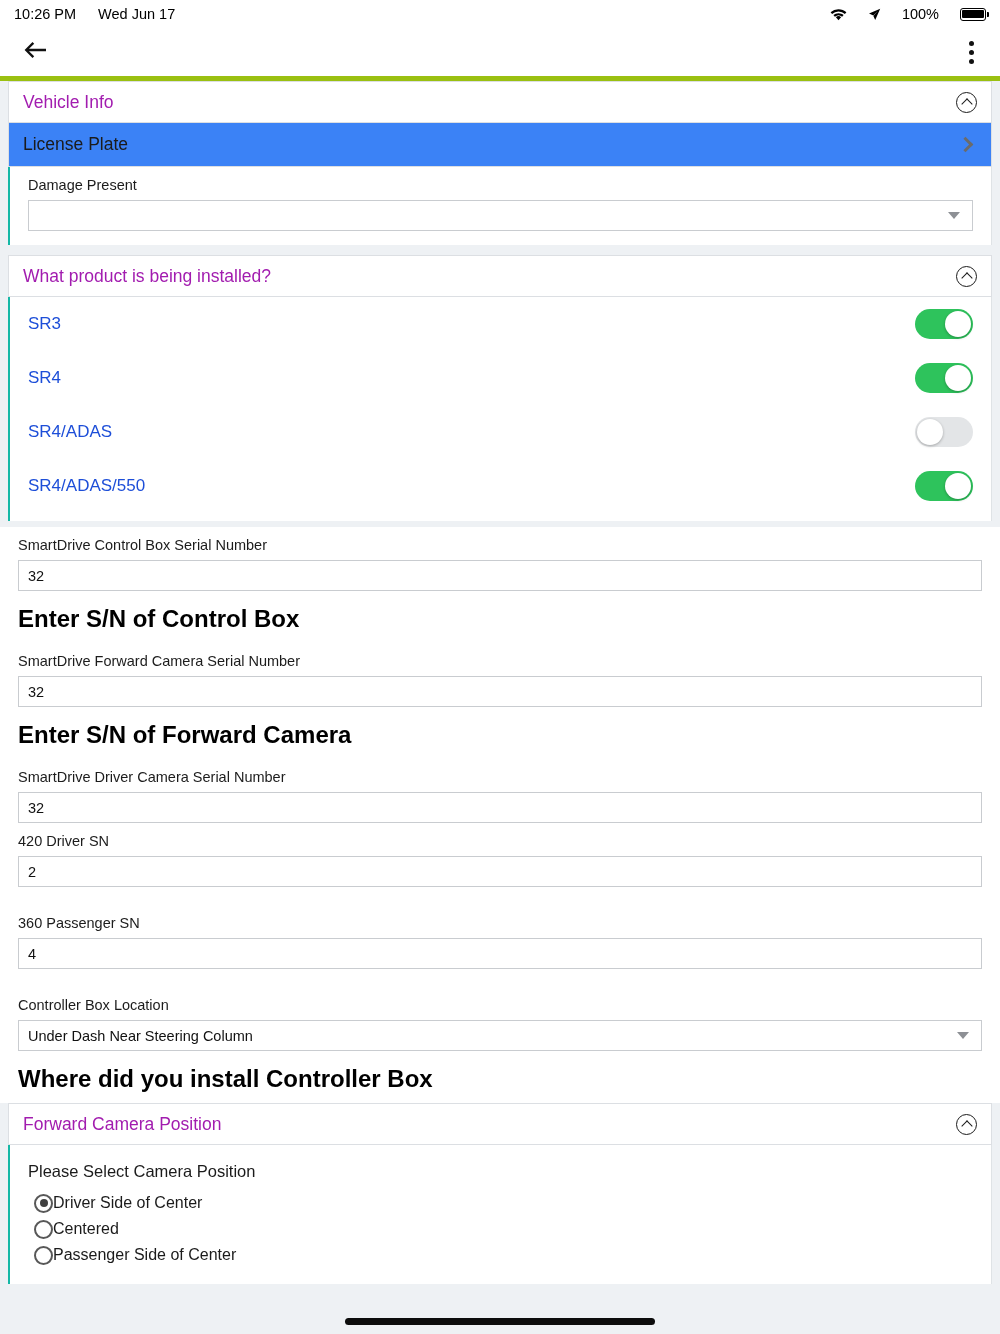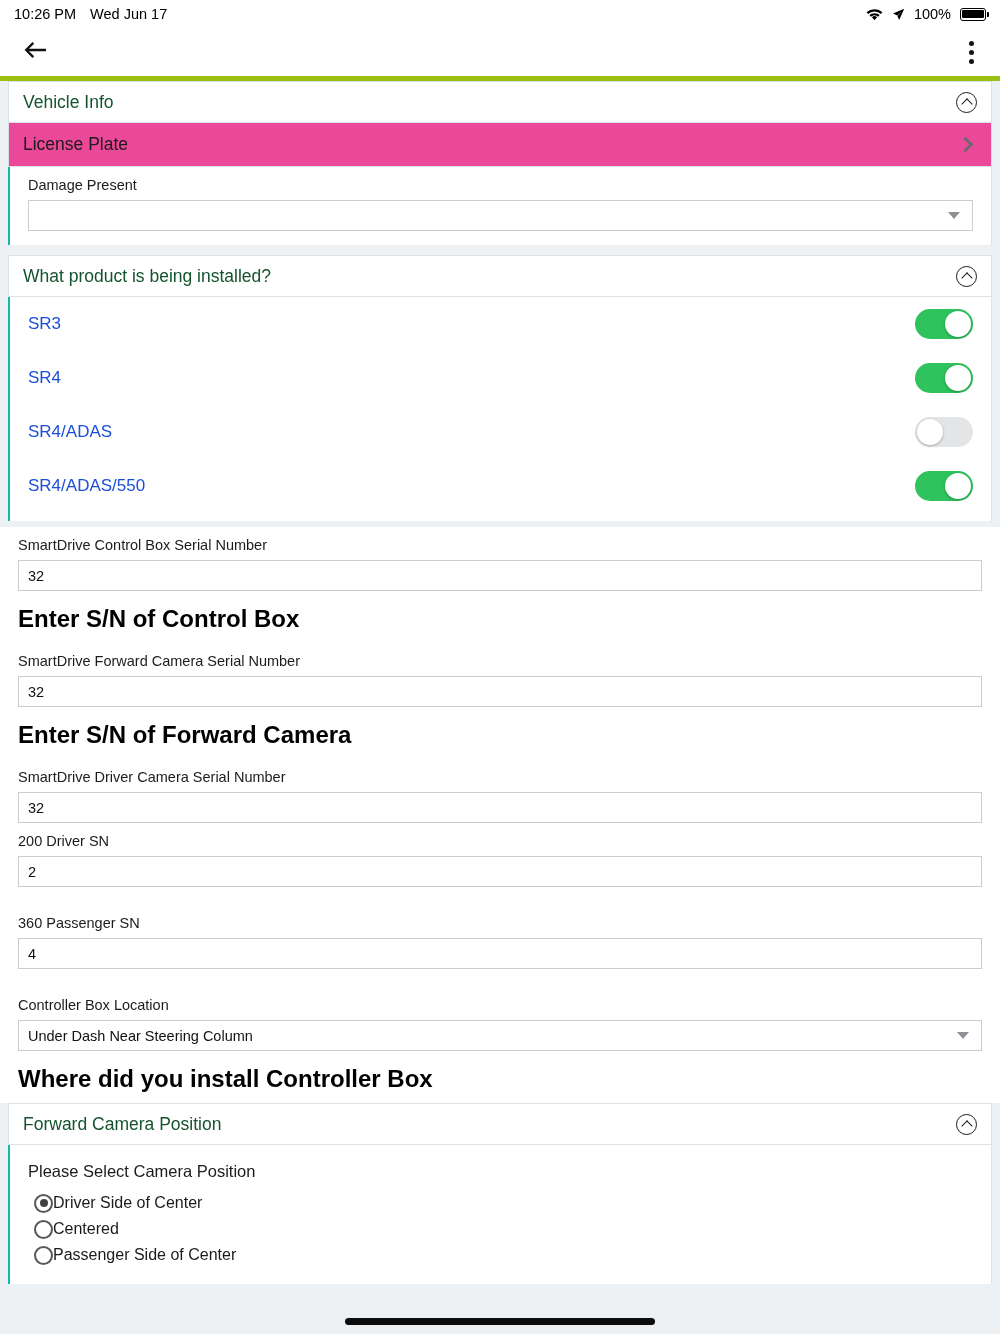--- a/index.html
+++ b/index.html
@@ -10,22 +10,22 @@
     overflow: hidden;
   }
   .screen { position: relative; width: 1000px; height: 1334px; background: #eef1f4; }
 
   
   .statusbar {
     height: 28px; background: #ffffff;
     display: flex; align-items: center; justify-content: space-between;
     padding: 0 14px; font-size: 14.5px; color: #000;
   }
-  .sb-left { display: flex; align-items: center; gap: 14px; }
-  .sb-right { display: flex; align-items: center; gap: 9px; }
+  .sb-left { display: flex; align-items: center; gap: 22px; }
+  .sb-right { display: flex; align-items: center; gap: 21px; }
   .ic { display: inline-flex; align-items: center; }
   .batt {
     width: 26px; height: 13px; border: 1.6px solid #000; border-radius: 3px;
     position: relative; display: inline-block;
   }
   .batt::after {
     content:""; position: absolute; right: -4px; top: 3.5px;
     width: 2.4px; height: 5px; background: #000; border-radius: 0 1px 1px 0;
   }
   .batt i { position: absolute; left: 1.3px; top: 1.3px; bottom: 1.3px; right: 1.3px; background: #000; border-radius: 1px; display:block; }
@@ -44,34 +44,34 @@
   
   .content { height: calc(1334px - 28px - 48px - 5px); overflow: hidden; background: #eef1f4; }
   .card-inner { background:#fff; margin: 0 8px; border-left:2px solid #14b8a6; border-right:1px solid #dfe3e6;}
 
   .section-head {
     background: #ffffff; margin: 0 8px;
     border: 1px solid #dcdfe3;
     height: 42px; display: flex; align-items: center; justify-content: space-between;
     padding: 0 14px;
   }
-  .section-head .title { font-size: 17.5px; color: #14532d; }
+  .section-head .title { font-size: 17.5px; color: #a21caf; }
 
   .circ-chev {
     width: 21px; height: 21px; border: 1.7px solid #1b1b1b; border-radius: 50%;
     display: flex; align-items: center; justify-content: center; flex: none;
   }
   .circ-chev::before {
     content: ""; width: 7px; height: 7px;
     border-left: 1.9px solid #1b1b1b; border-top: 1.9px solid #1b1b1b;
     transform: rotate(45deg); margin-top: 3px;
   }
 
   .row-link {
-    background: #ec4899; margin: 0 8px; border: 1px solid #dcdfe3; border-top: none;
+    background: #3b82f6; margin: 0 8px; border: 1px solid #dcdfe3; border-top: none;
     height: 44px; display: flex; align-items: center; justify-content: space-between;
     padding: 0 14px;
   }
   .row-link .title { font-size: 17.5px; color: #1b1b1b; }
   .chev-right {
     width: 11px; height: 11px;
     border-right: 3.2px solid #6b6b6b; border-top: 3.2px solid #6b6b6b;
     transform: rotate(45deg); margin-right: 6px;
   }
 
@@ -241,21 +241,21 @@
         <div class="field-input">
           <span>32</span>
         </div>
         <div class="bold-note">Enter S/N of Forward Camera</div>
 
         <div class="field-label">SmartDrive Driver Camera Serial Number</div>
         <div class="field-input">
           <span>32</span>
         </div>
 
-        <div class="field-label">200 Driver SN</div>
+        <div class="field-label">420 Driver SN</div>
         <div class="field-input">
           <span>2</span>
         </div>
         <div style="height:18px"></div>
 
         <div class="field-label">360 Passenger SN</div>
         <div class="field-input">
           <span>4</span>
         </div>
         <div style="height:18px"></div>

